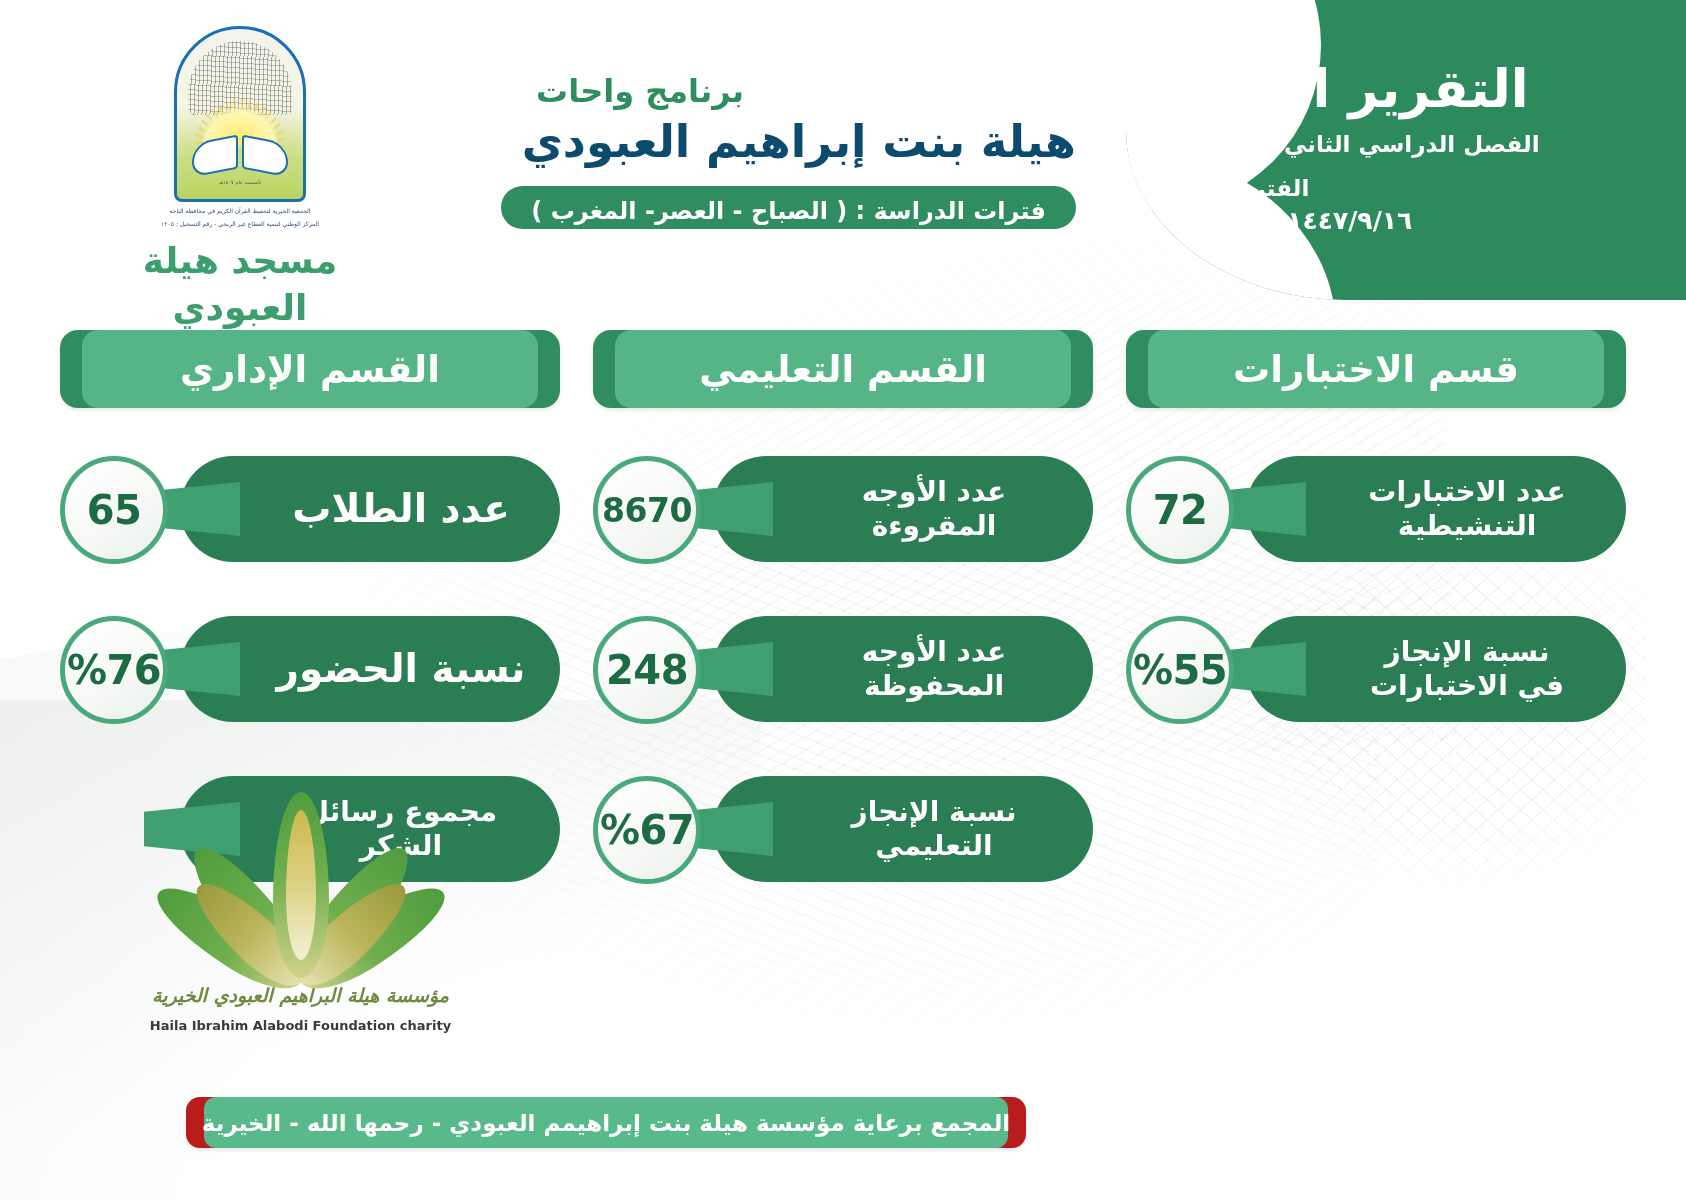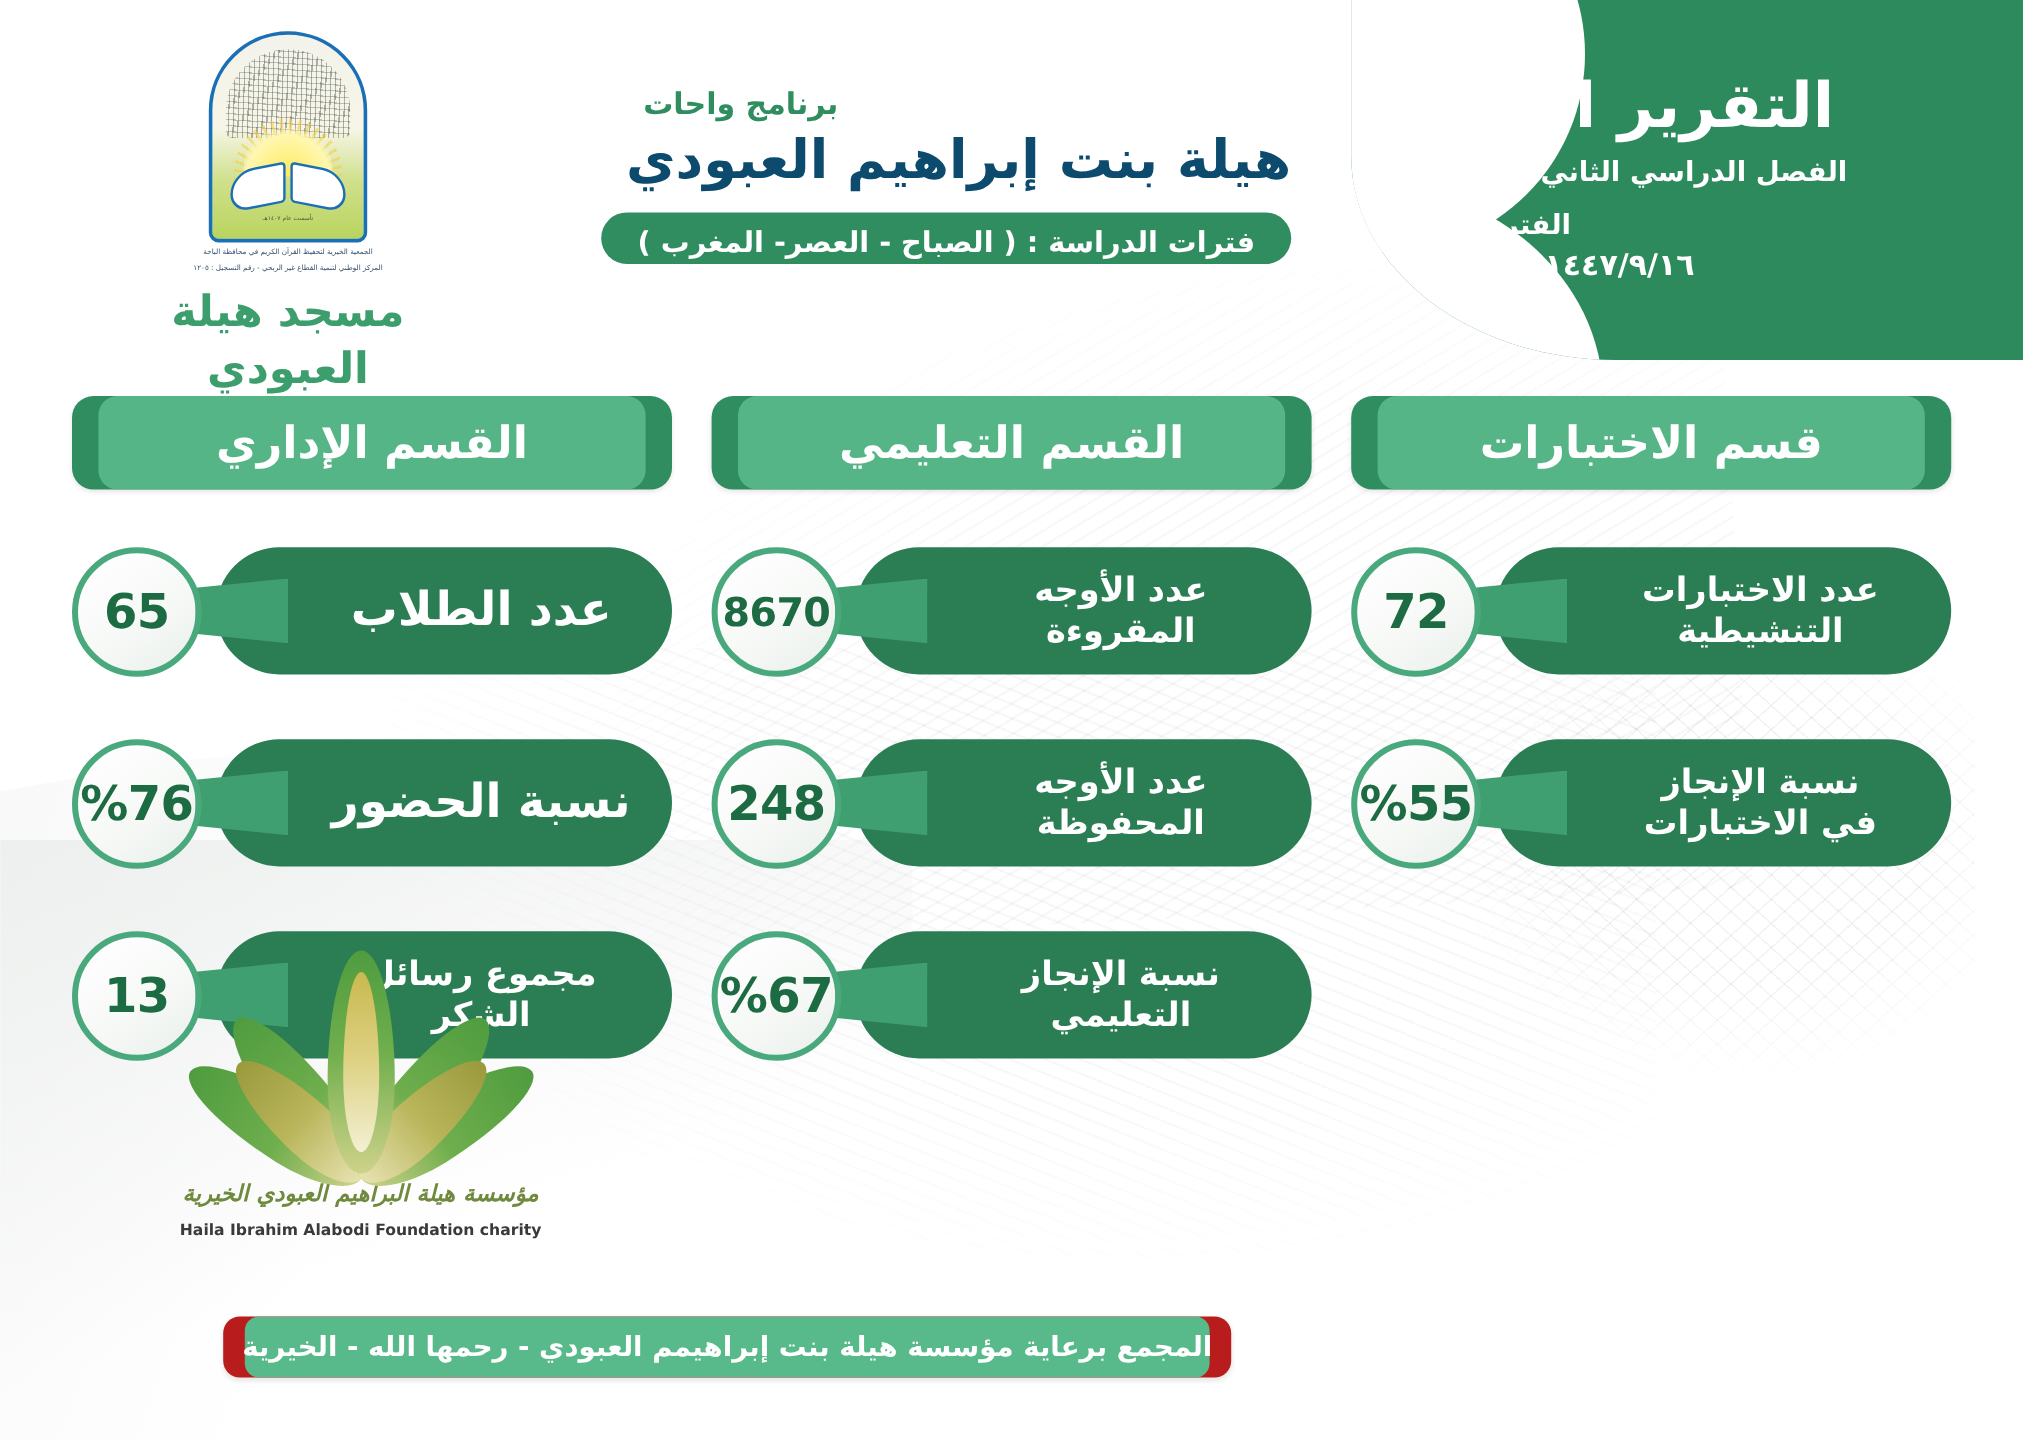--- a/index.html
+++ b/index.html
@@ -74,21 +74,21 @@
     line-height:1.05;margin-bottom:14px;white-space:nowrap;
   }
   .rep-term{color:#ffffff;font-size:23px;font-weight:bold;margin-bottom:16px;white-space:nowrap;}
   .rep-period-lbl{color:#ffffff;font-size:23px;font-weight:bold;line-height:1.35;}
   .rep-period-val{color:#ffffff;font-size:25px;font-weight:bold;line-height:1.35;direction:ltr;}
 
   
   .title-block{
     position:absolute;right:610px;top:72px;width:540px;text-align:left;
   }
-  .prog-sub{color:#2f8d5f;font-size:25px;font-weight:600;margin-bottom:4px;}
+  .prog-sub{color:#2f8d5f;font-size:32px;font-weight:600;margin-bottom:4px;}
   .prog-name{color:#0c4a6e;font-size:45px;font-weight:bold;line-height:1.25;white-space:nowrap;}
   .periods-pill{
     display:inline-block;margin-top:16px;
     background:#2f8d5f;color:#ffffff;
     font-size:24px;font-weight:bold;
     padding:11px 30px 4px;border-radius:34px;white-space:nowrap;
   }
 
   
   .mosque-logo{position:absolute;left:90px;top:26px;width:300px;text-align:center;}
@@ -383,23 +383,20 @@
           <span class="stat-val">%76</span>
         </div>
       </div>
       <div class="stat">
         <div class="stat-bar">
           <div class="stat-bar-txt">
             <div>مجموع رسائل الشكر</div>
           </div>
         </div>
         <div class="stat-neck"></div>
-        <div class="stat-circle">
-          <span class="stat-val">13</span>
-        </div>
       </div>
     </div>
   </div>
 
 </div>
 
 <div class="foundation">
   <div class="lotus">
     <div class="leaf leaf-g" style="transform:translateX(-50%) rotate(-58deg);"></div>
     <div class="leaf leaf-g" style="transform:translateX(-50%) rotate(-38deg);"></div>

